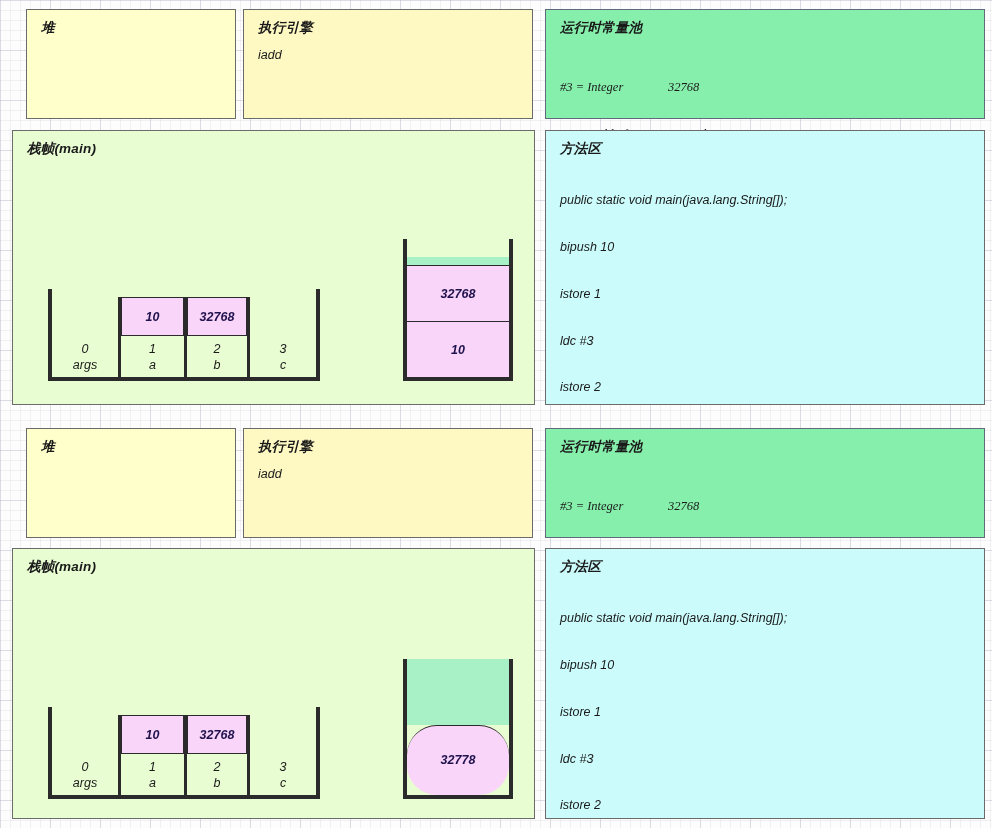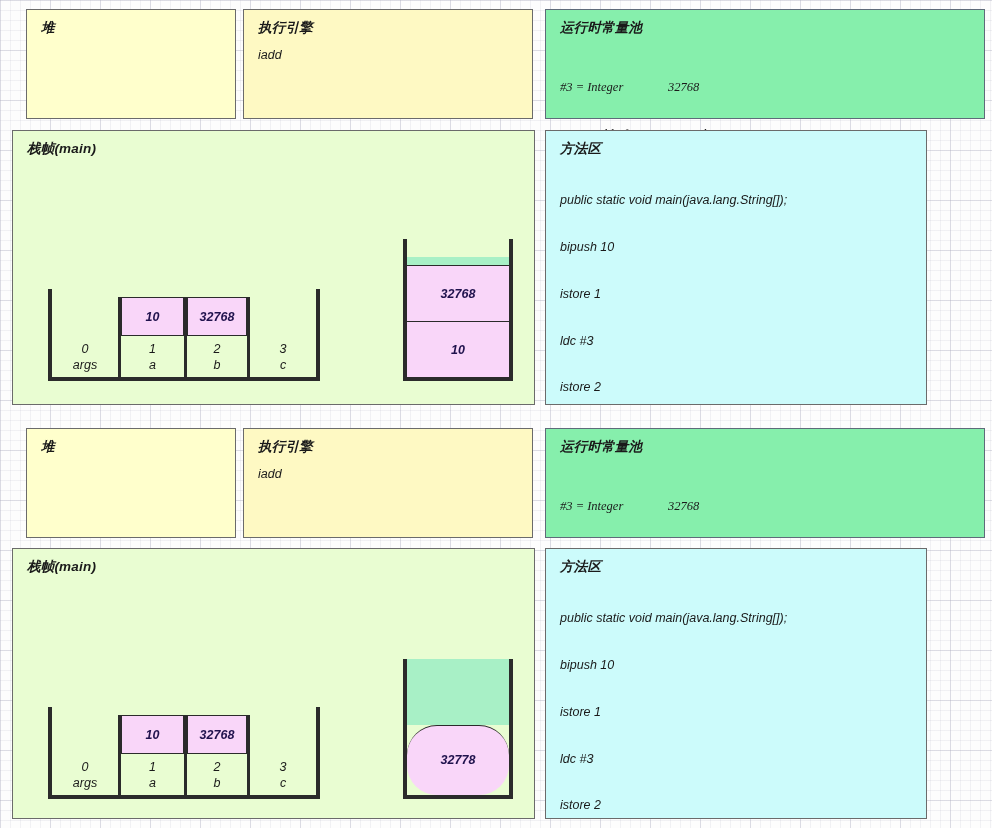--- a/index.html
+++ b/index.html
@@ -34,21 +34,21 @@
   .p-engine{background:#fef9c3;}
   .p-pool{background:#86efac;border-color:#5f6b7a;}
   .p-frame{background:#e9fdd2;}
   .p-method{background:#ccfbfb;}
 
   
   .g-heap   {left:26px;  width:210px; }
   .g-engine {left:243px; width:290px; }
   .g-pool   {left:545px; width:440px; }
   .g-frame  {left:12px;  width:523px; }
-  .g-method {left:545px; width:382px; }
+  .g-method {left:545px; width:440px; }
 
   .row1{top:9px;height:110px;}
   .row2{top:130px;height:275px;}
   .row1b{top:428px;height:110px;}
   .row2b{top:548px;height:271px;}
 
   .pad{padding:9px 0 0 14px;}
   .pool-lines{margin-top:12px;}
   .pool-lines .pl{display:block;font-family:Liberation Serif, serif;}
   .pool-lines .k{display:inline-block;width:108px;}

